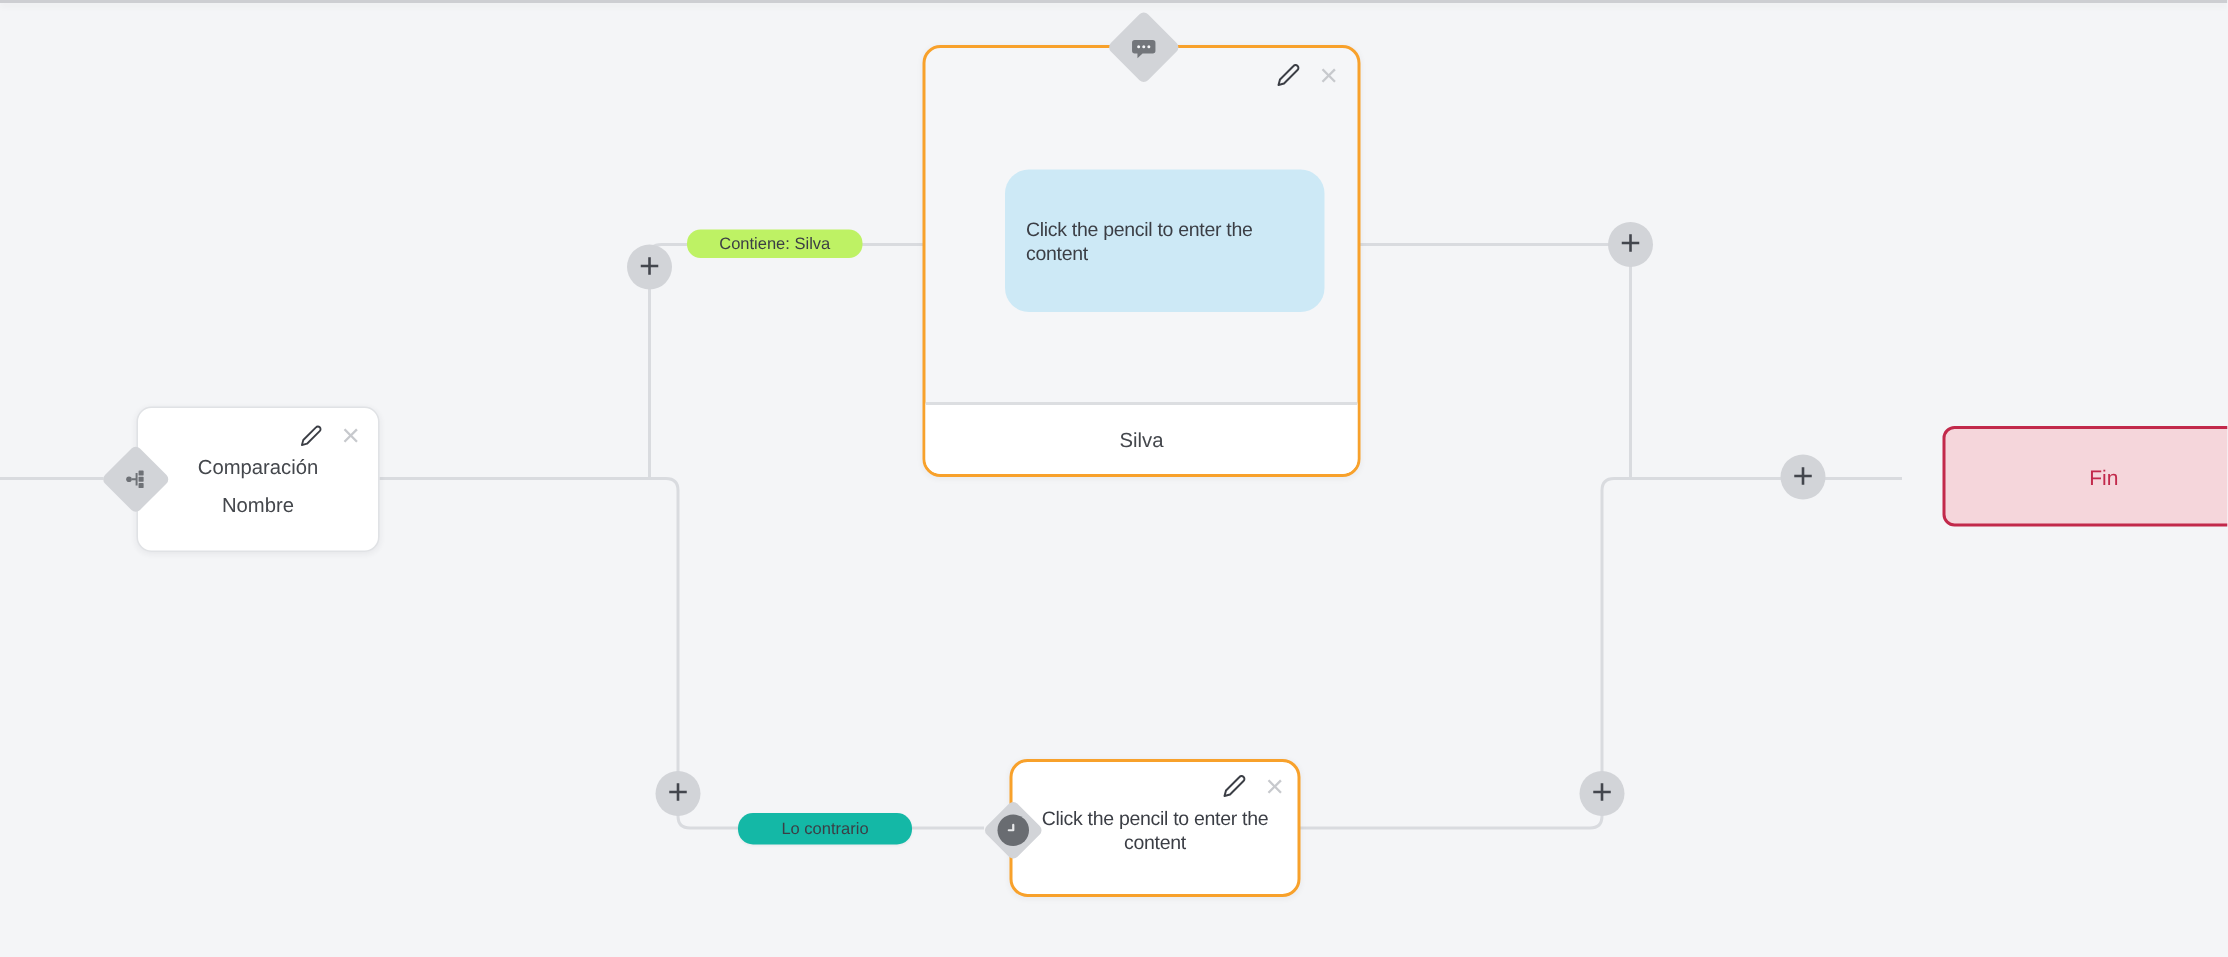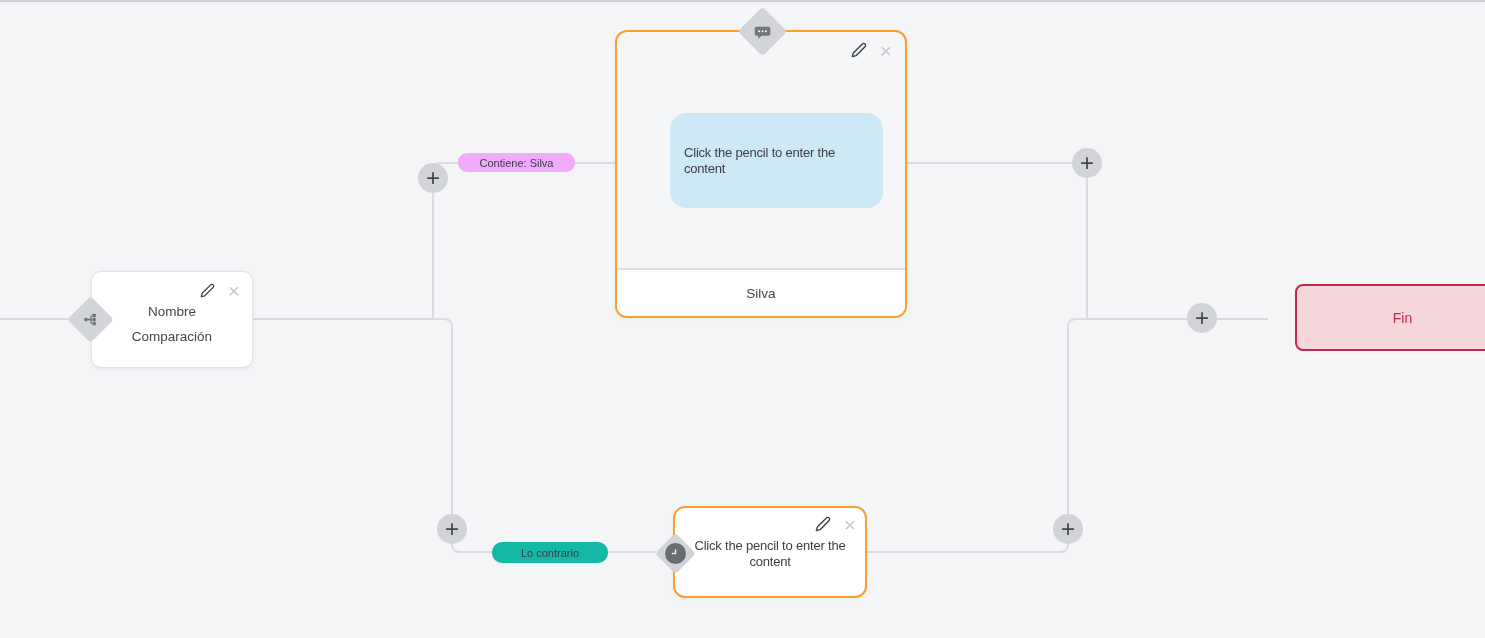--- a/index.html
+++ b/index.html
@@ -52,21 +52,21 @@
     display:flex;align-items:center;justify-content:center;}
 
   
   .node-end{left:1267px;top:284px;width:215px;height:67px;background:#f5d6db;
     border:2px solid #c2294b;border-radius:8px;display:flex;align-items:center;
     justify-content:center;font-size:14px;color:#c2294b;margin-left:28px;}
 
   
   .pill{position:absolute;box-sizing:border-box;display:flex;align-items:center;
     justify-content:center;font-size:11px;color:#3b3e45;z-index:2;}
-  .pill-top{left:458px;top:153px;width:117px;height:19px;background:#f0abfc;border-radius:9px;}
+  .pill-top{left:458px;top:153px;width:117px;height:19px;background:#bef264;border-radius:9px;}
   .pill-bottom{left:492px;top:542px;width:116px;height:21px;background:#14b8a6;border-radius:10px;
     box-shadow:0 1px 2px rgba(40,40,60,.05);}
 
   
   .plus{position:absolute;width:30px;height:30px;border-radius:50%;background:#d2d4d8;
     display:flex;align-items:center;justify-content:center;z-index:4;cursor:pointer;
     font-size:24px;font-weight:400;color:#43464d;line-height:1;padding-bottom:1px;
     box-sizing:border-box;}
   .plus-1{left:418px;top:163px;}
   .plus-2{left:437px;top:514px;}
@@ -112,22 +112,22 @@
     </div>
     <div class="actions">
       <span class="icon-btn">
         <svg width="15" height="15" viewBox="0 0 24 24">
           <path d="M17 3a2.83 2.83 0 1 1 4 4L7.5 20.5 2 22l1.5-5.5L17 3z" fill="none" stroke="#3b3e45" stroke-width="2" stroke-linejoin="round"></path>
         </svg>
       </span>
       <span class="icon-btn close-glyph">×</span>
     </div>
     <div class="cond-title">
+      <div>Comparación</div>
       <div>Nombre</div>
-      <div>Comparación</div>
     </div>
   </div>
 
   <div class="node node-message">
     <div class="diamond diamond-msg">
       <span class="icon-btn">
         <svg width="18" height="18" viewBox="0 0 18 18">
           <path d="M3 3.5 h12 a1.8 1.8 0 0 1 1.8 1.8 v5.4 a1.8 1.8 0 0 1 -1.8 1.8 H8.2 L4.8 15.6 V12.5 H3 a1.8 1.8 0 0 1 -1.8 -1.8 V5.3 A1.8 1.8 0 0 1 3 3.5 z" fill="#73767b"></path>
           <circle cx="5.6" cy="8" r="1" fill="#f4f5f7"></circle>
           <circle cx="9" cy="8" r="1" fill="#f4f5f7"></circle>

